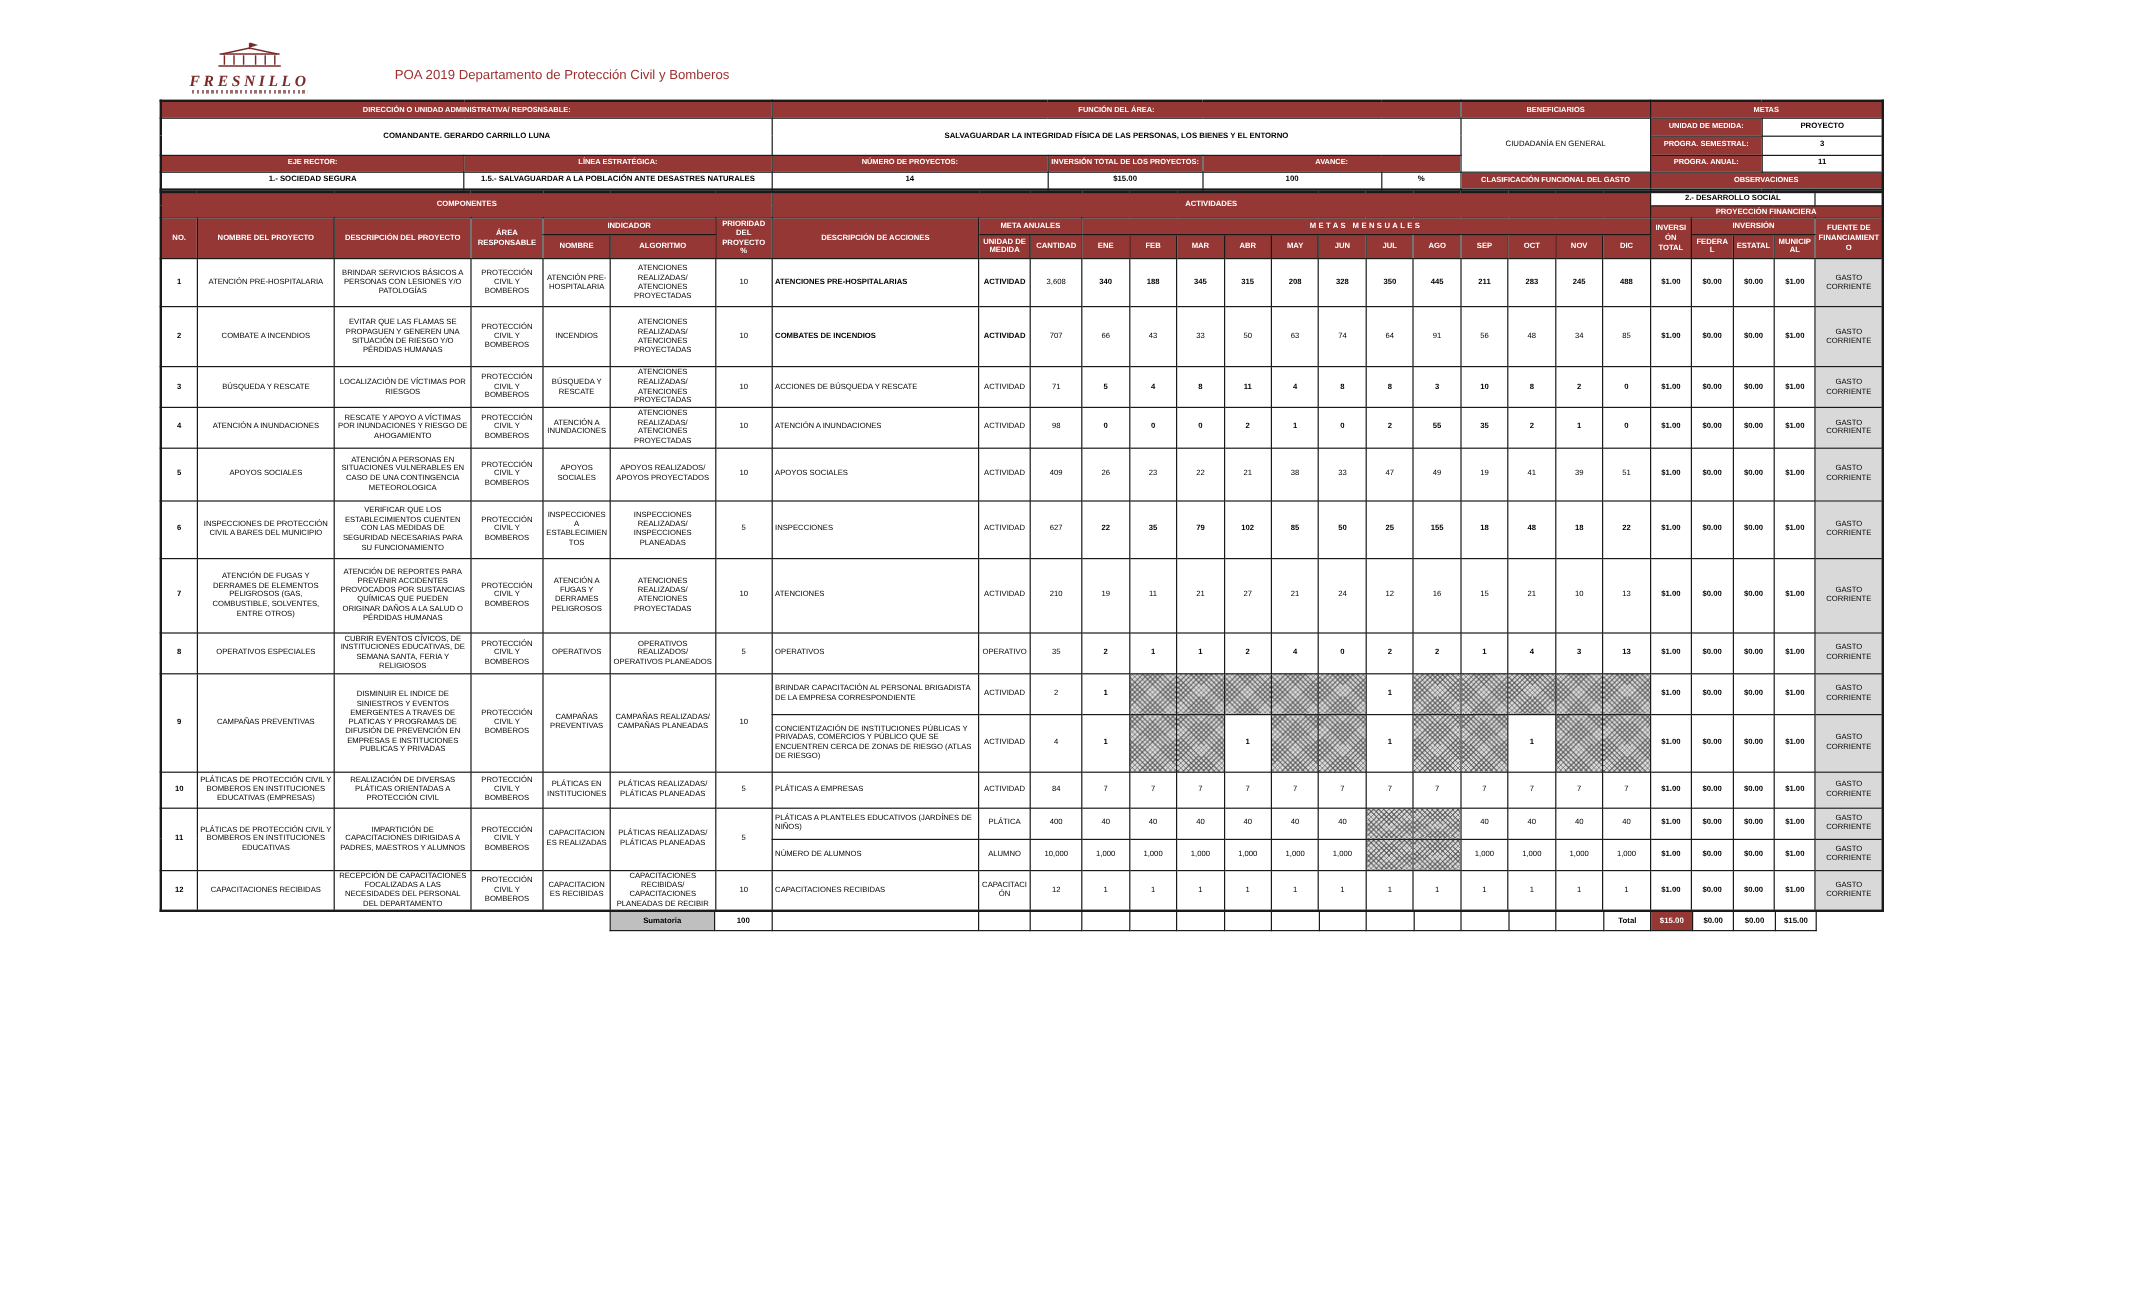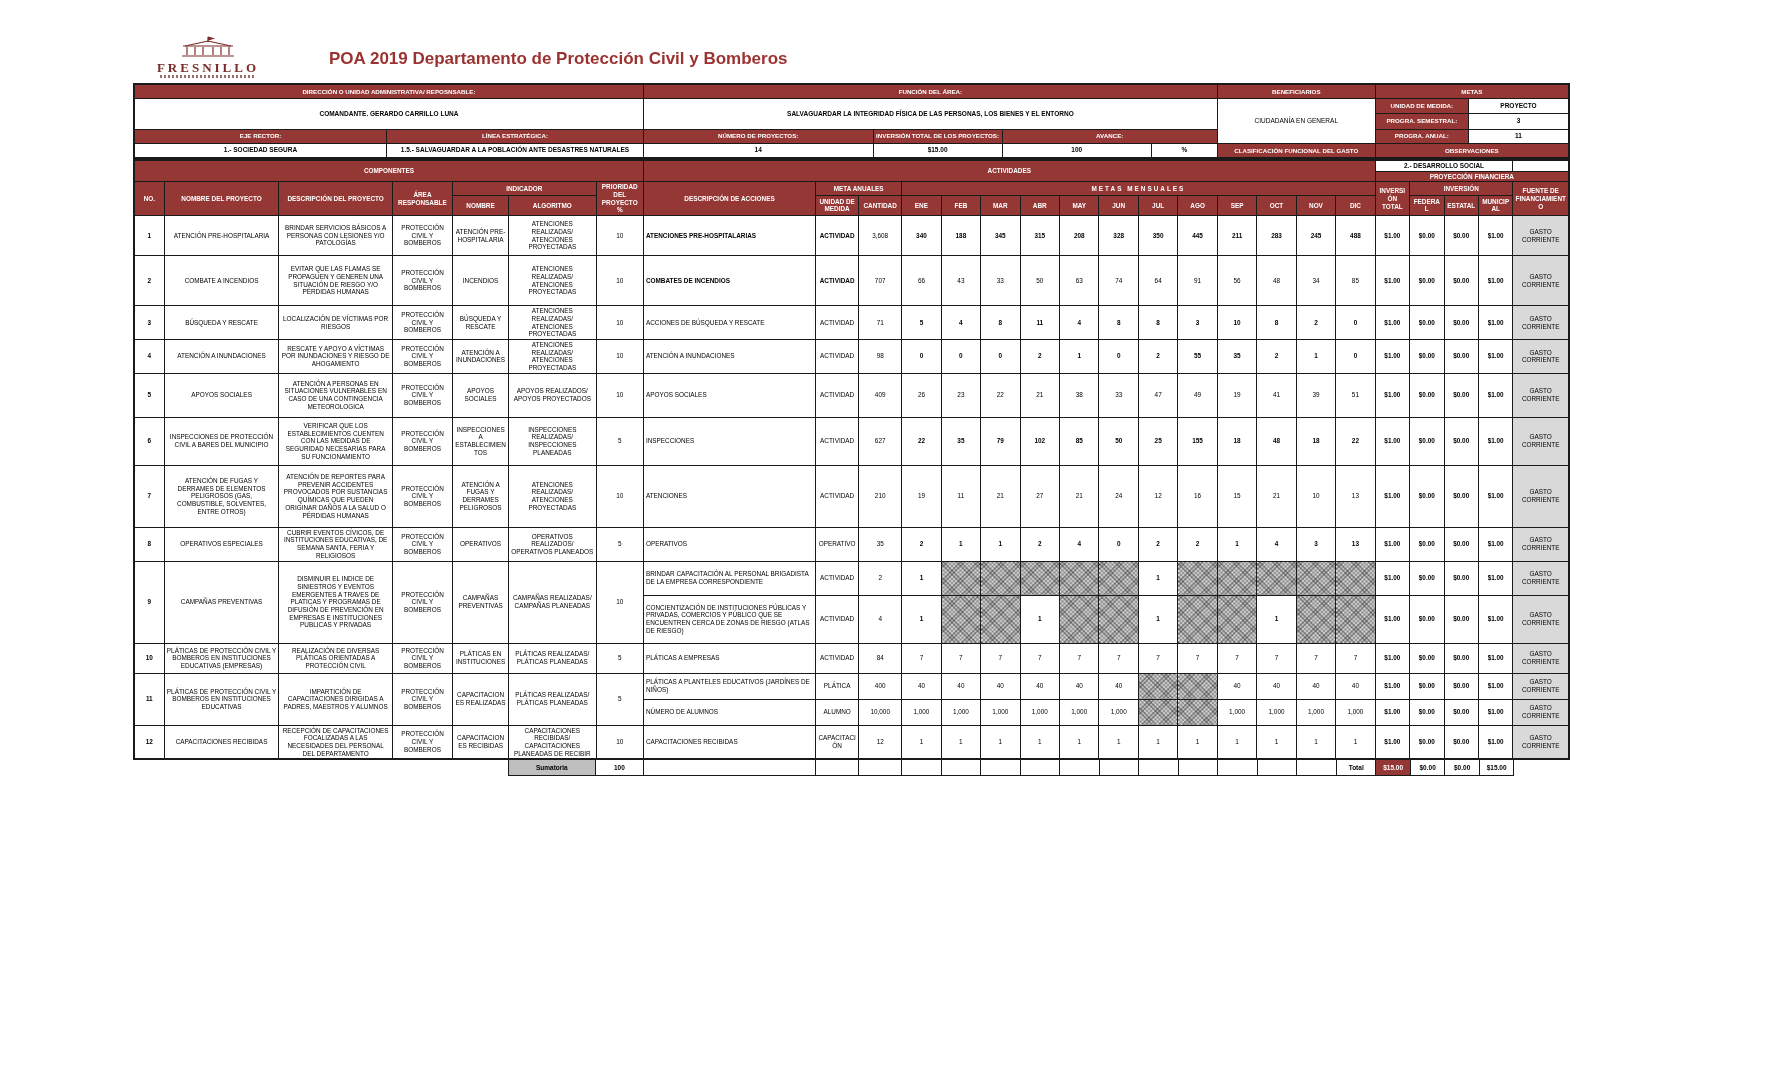--- a/index.html
+++ b/index.html
@@ -5,24 +5,24 @@
   html,body{margin:0;padding:0;}
   body{
     width:1792px;height:1088px;background:#ffffff;overflow:hidden;
     font-family:"Liberation Sans", sans-serif;color:#000;position:relative;
     -webkit-font-smoothing:antialiased;
   }
   .sheet{position:absolute;left:133px;top:38px;width:1437px;}
   
   .brand{display:flex;align-items:flex-end;gap:46px;height:40px;margin-bottom:5px;}
   .logo{width:150px;text-align:center;line-height:1;}
-  .logo-name{font-family:"Liberation Serif", serif;color:#7a2a29;font-size:13px;letter-spacing:3px;font-weight:bold;}
+  .logo-name{font-family:"Liberation Serif", serif;color:#7a2a29;font-size:13px;letter-spacing:3px;font-weight:bold;font-style:italic;}
   .microtext{height:3px;width:96px;margin:1px auto 0;
     background:repeating-linear-gradient(90deg,#9b6f6e 0 2px,transparent 2px 4px);}
-  .doc-title{color:#9c3230;font-weight:bold;font-size:17px;padding-bottom:9px;}
+  .doc-title{color:#9c3230;font-weight:normal;font-size:11px;padding-bottom:9px;}
   
   table{border-collapse:collapse;table-layout:fixed;width:100%;}
   td{border:1px solid #1a1a1a;text-align:center;vertical-align:middle;
      padding:1px 2px;font-size:6.5px;line-height:1.2;overflow:hidden;word-wrap:break-word;}
   .band{background:#953735;color:#fff;font-weight:bold;font-size:6.2px;}
   .bands{letter-spacing:2px;}
   .val{font-weight:bold;}
   .top-table{border:2px solid #1a1a1a;}
   .grid{border:2px solid #1a1a1a;margin-top:0px;}
   .grid td{font-size:6.4px;}

